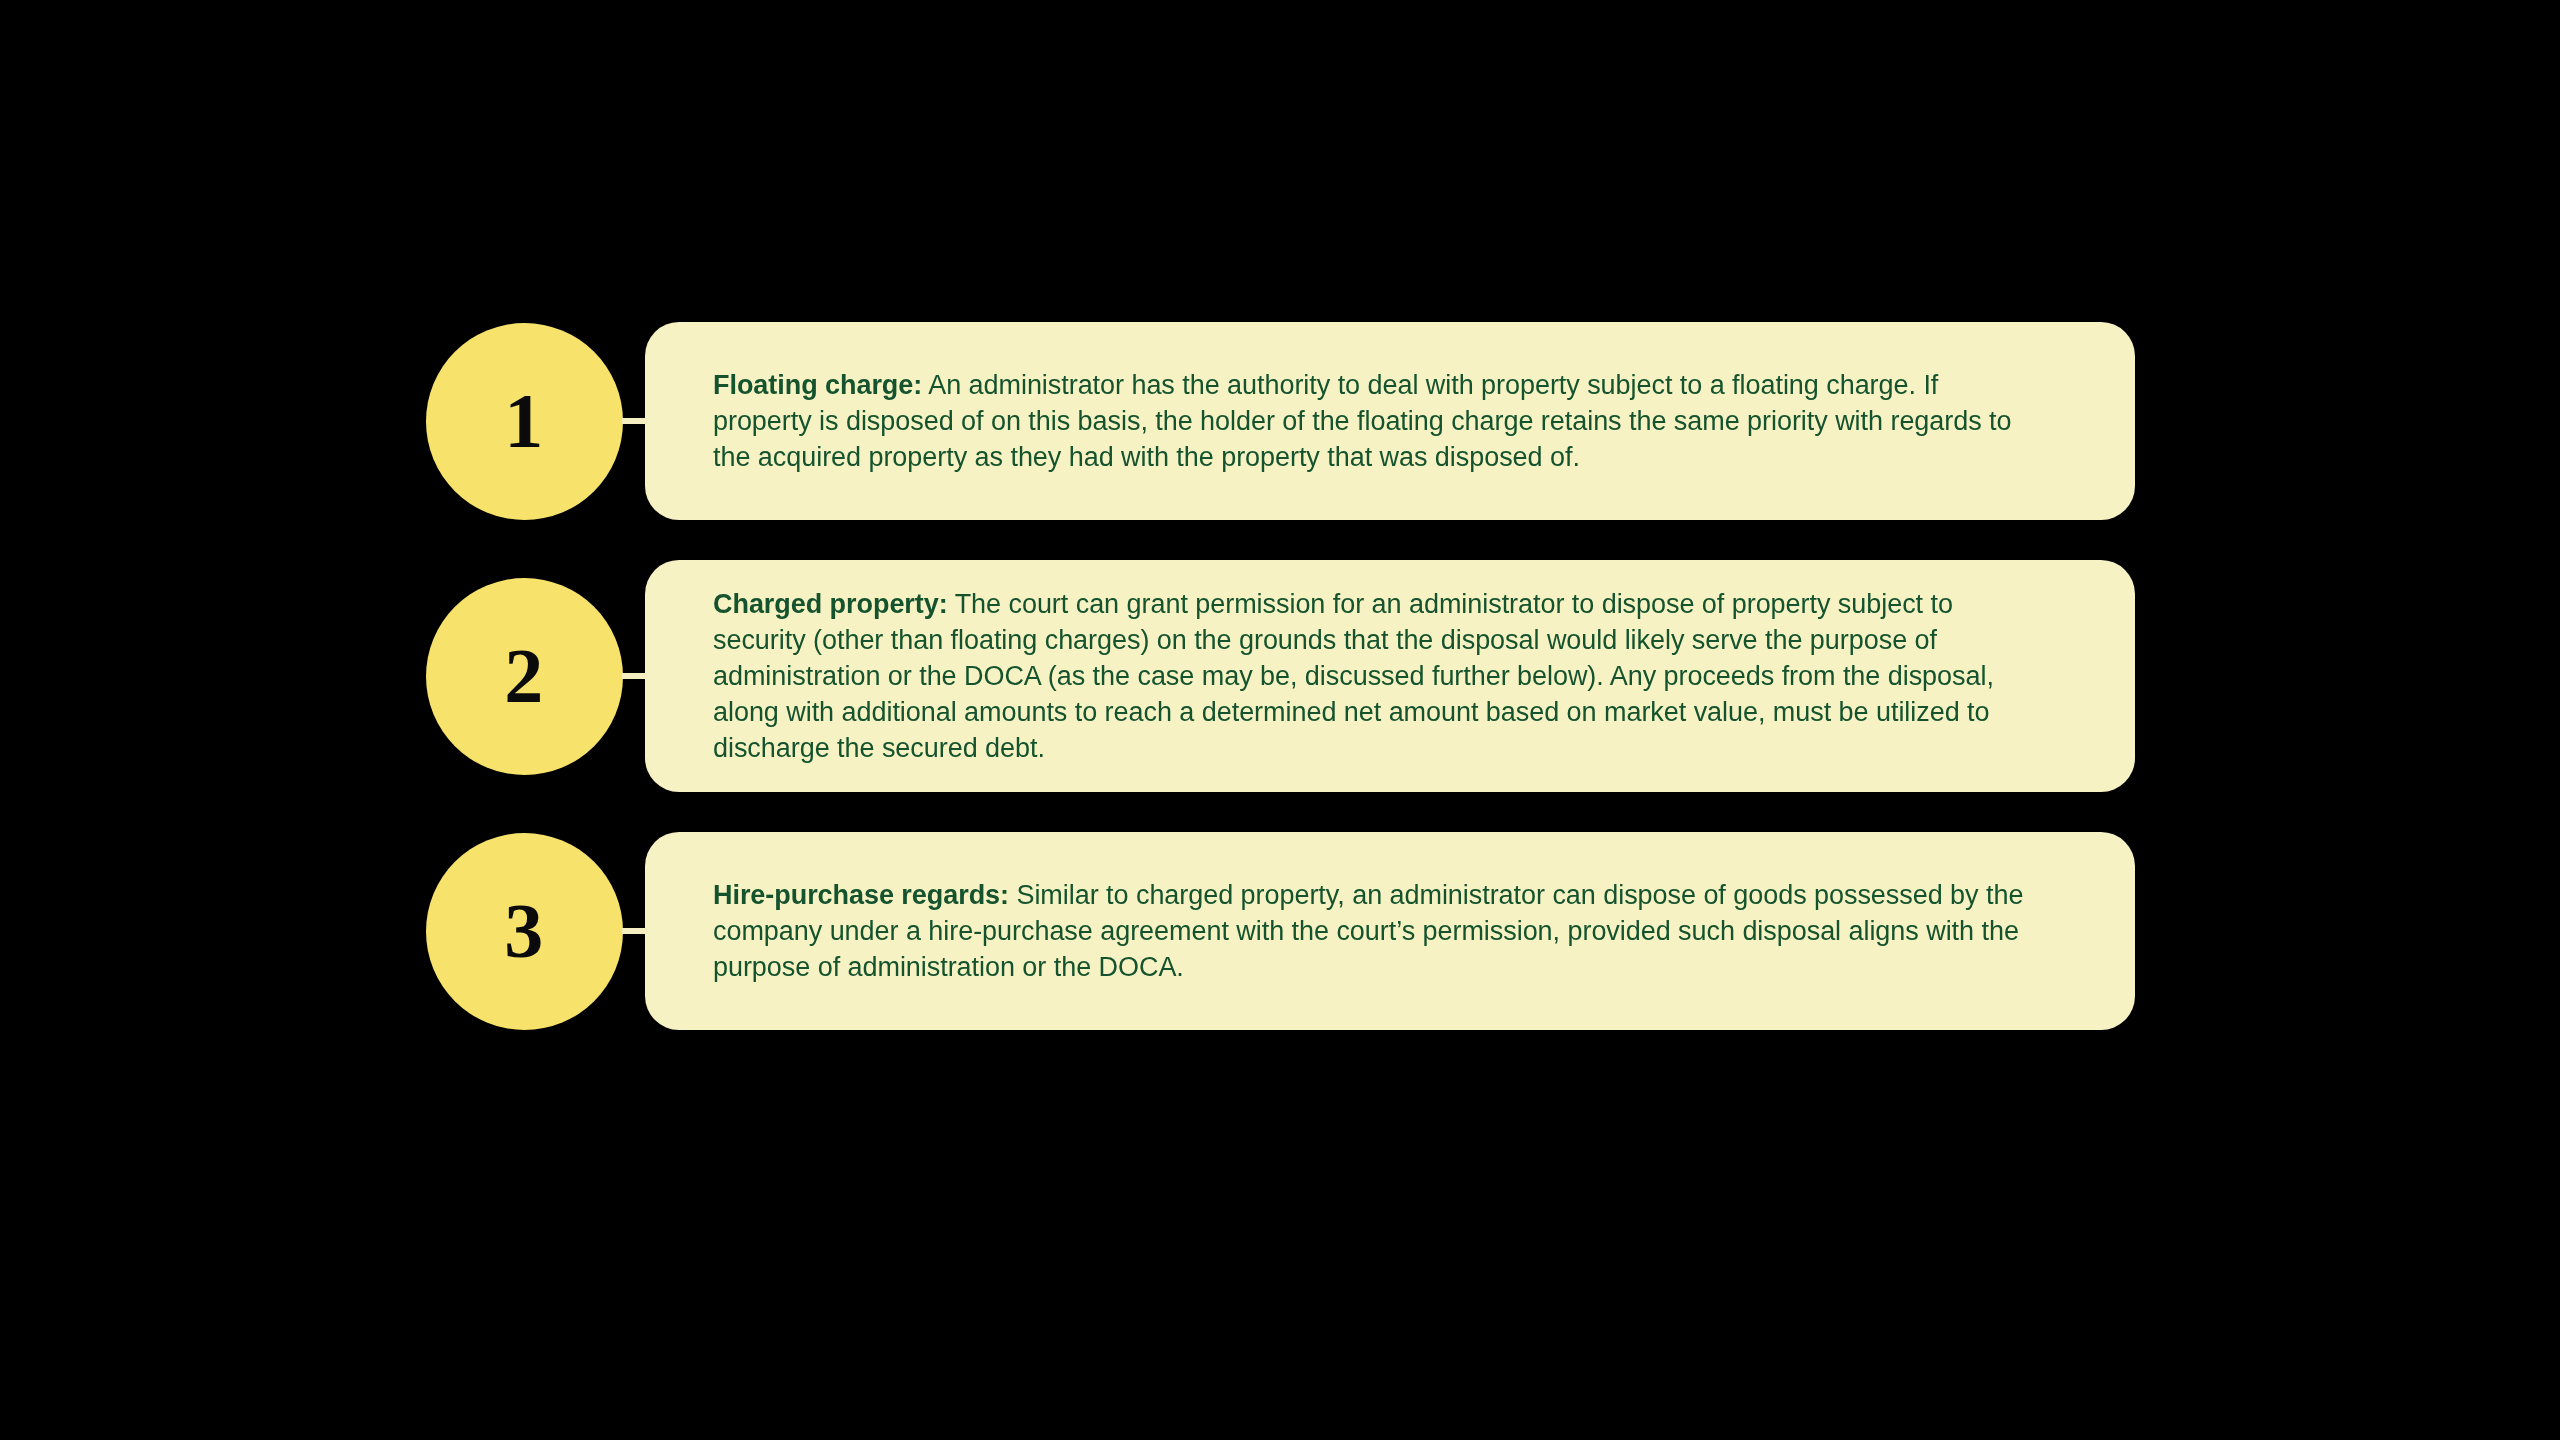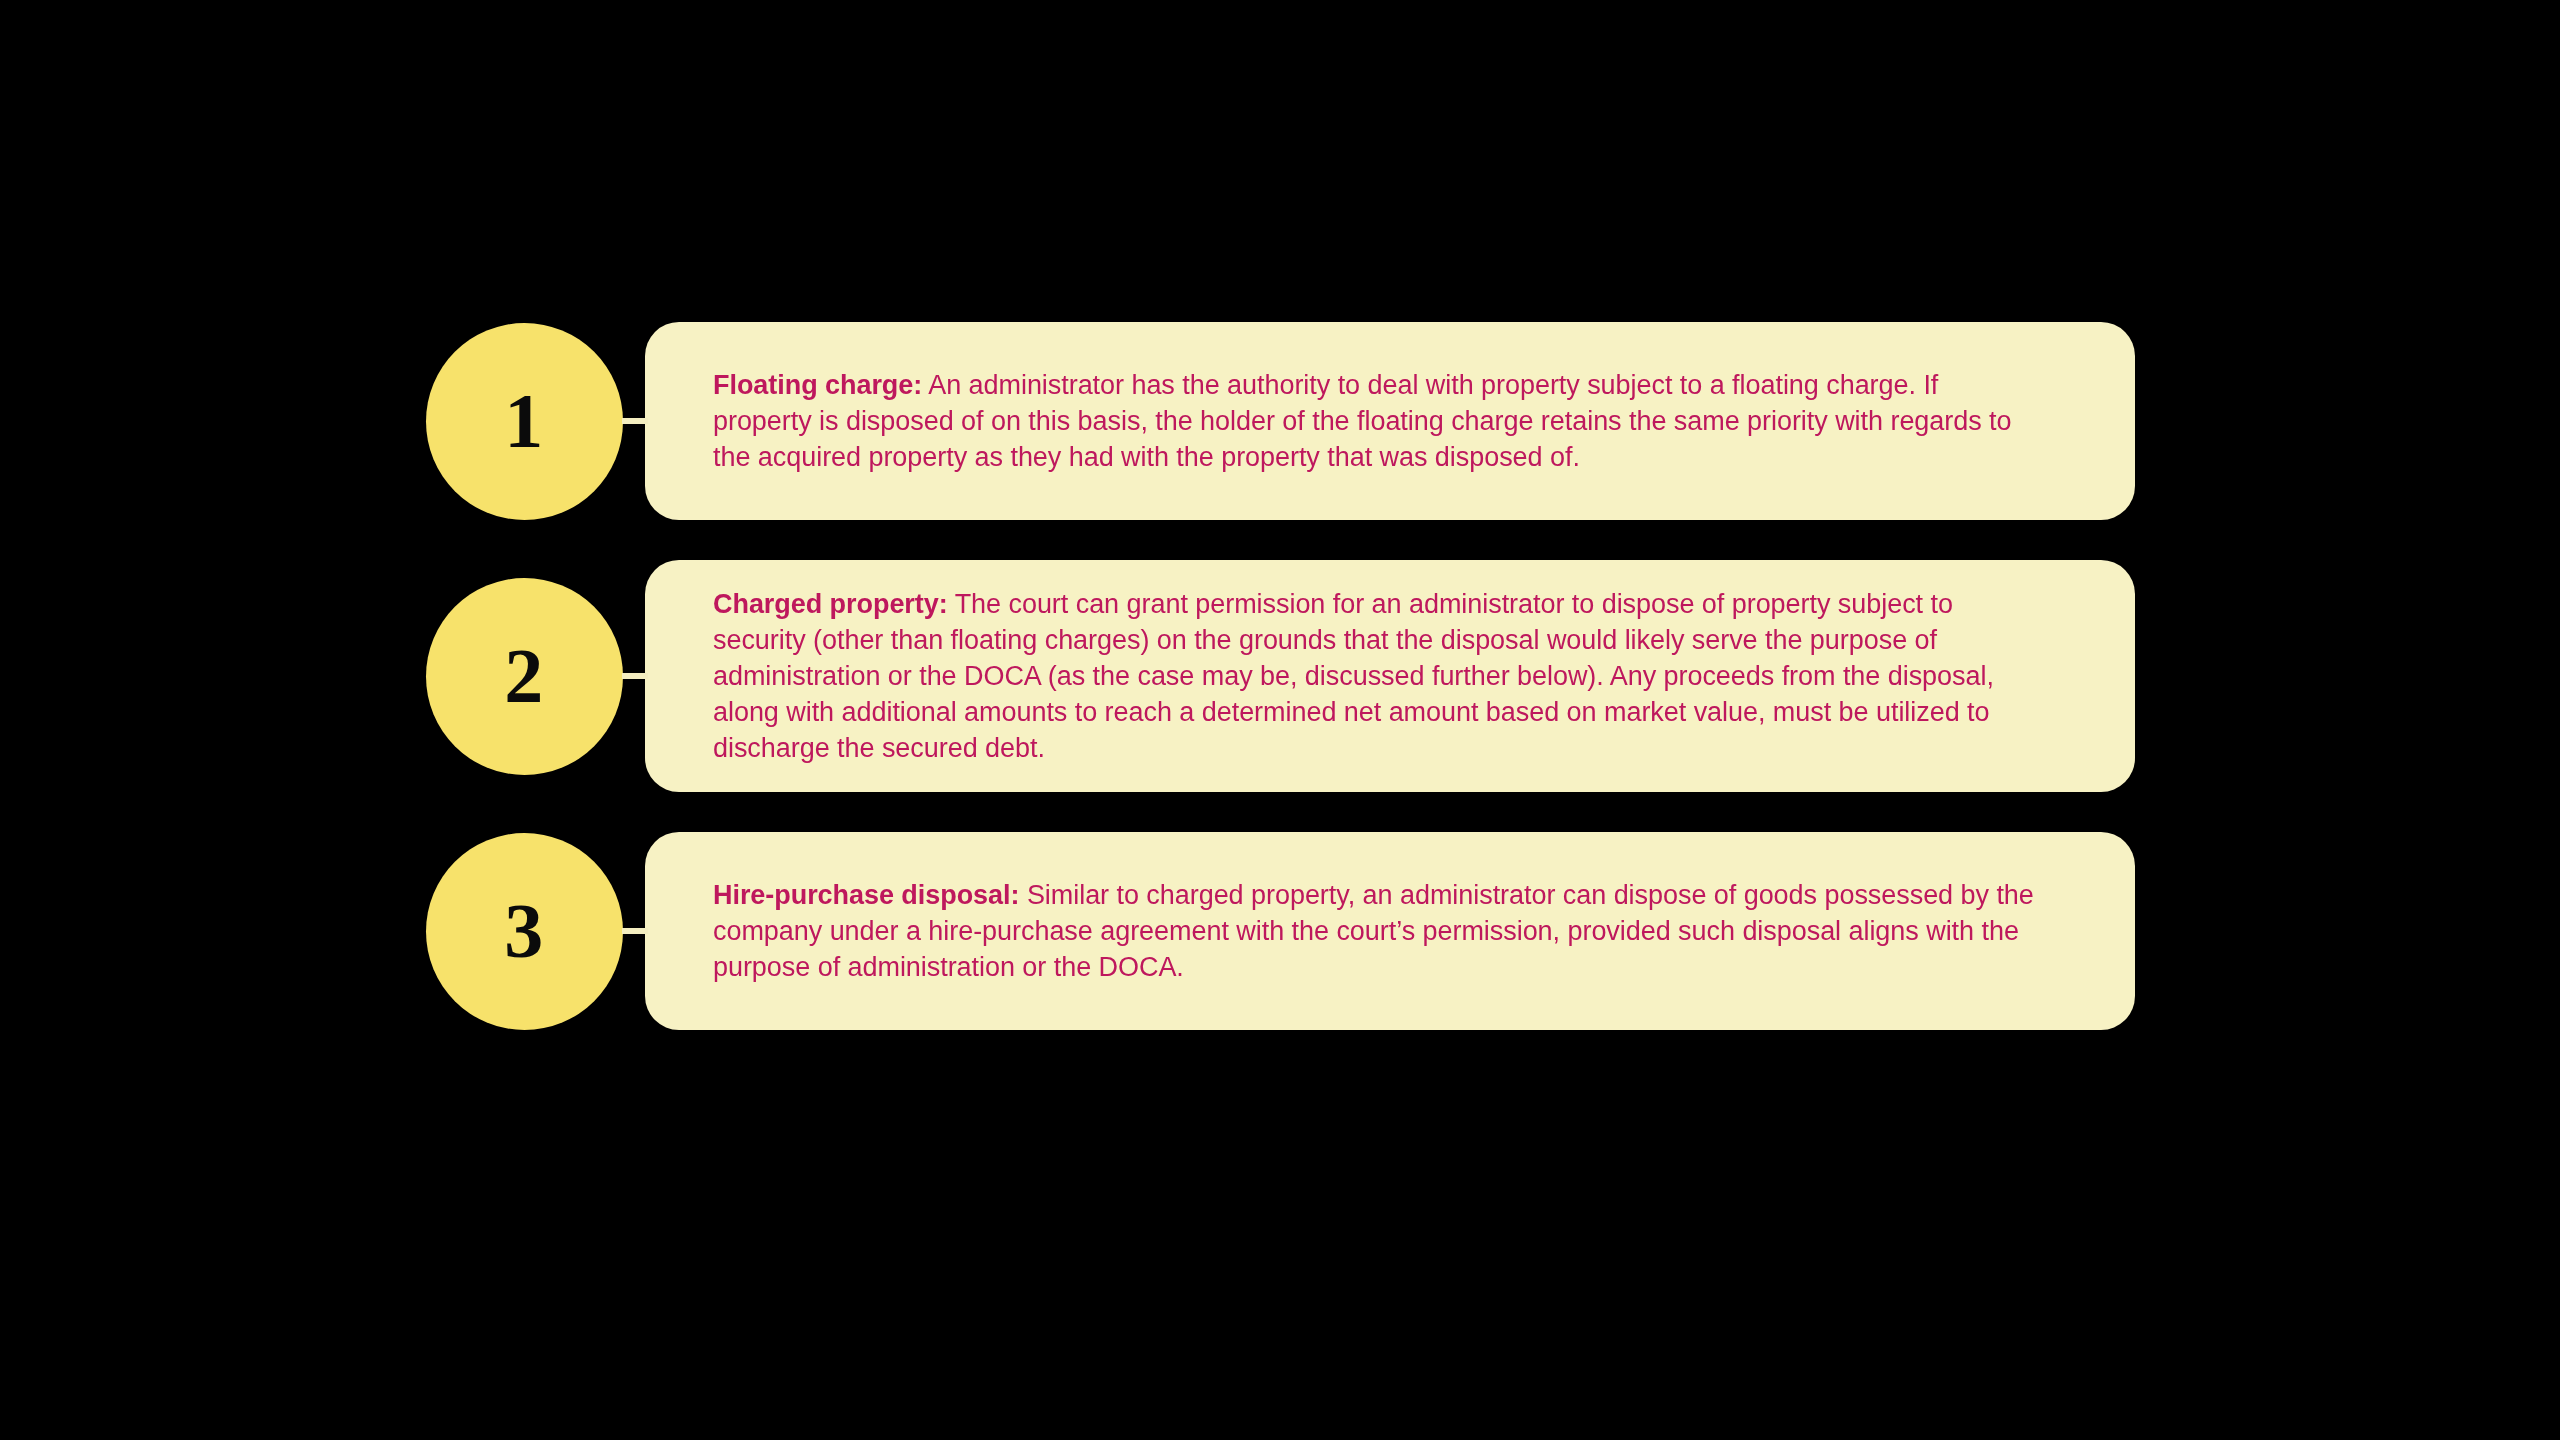--- a/index.html
+++ b/index.html
@@ -93,21 +93,21 @@
     box-sizing: border-box;
     min-height: 198px;
     position: relative;
     z-index: 2;
   }
 
   .card-text {
     font-family: "Liberation Sans", sans-serif;
     font-size: 27px;
     line-height: 36px;
-    color: #be185d;
+    color: #14532d;
     margin: 0;
     letter-spacing: -0.05px;
     max-width: 1330px;
   }
   .card-text .lead {
     font-weight: 700;
   }
 </style>
 </head>
 <body>
@@ -140,18 +140,18 @@
     </div>
 
     <div class="step-row">
       <div class="badge-col">
         <div class="badge-circle">
           <span class="badge-num">3</span>
         </div>
         <div class="connector"></div>
       </div>
       <div class="card">
-        <p class="card-text"><span class="lead">Hire-purchase disposal:</span><span> Similar to charged property, an administrator can dispose of goods possessed by the company under a hire-purchase agreement with the court’s permission, provided such disposal aligns with the purpose of administration or the DOCA.</span></p>
+        <p class="card-text"><span class="lead">Hire-purchase regards:</span><span> Similar to charged property, an administrator can dispose of goods possessed by the company under a hire-purchase agreement with the court’s permission, provided such disposal aligns with the purpose of administration or the DOCA.</span></p>
       </div>
     </div>
 
   </div>
 </div>
 
 </body></html>

